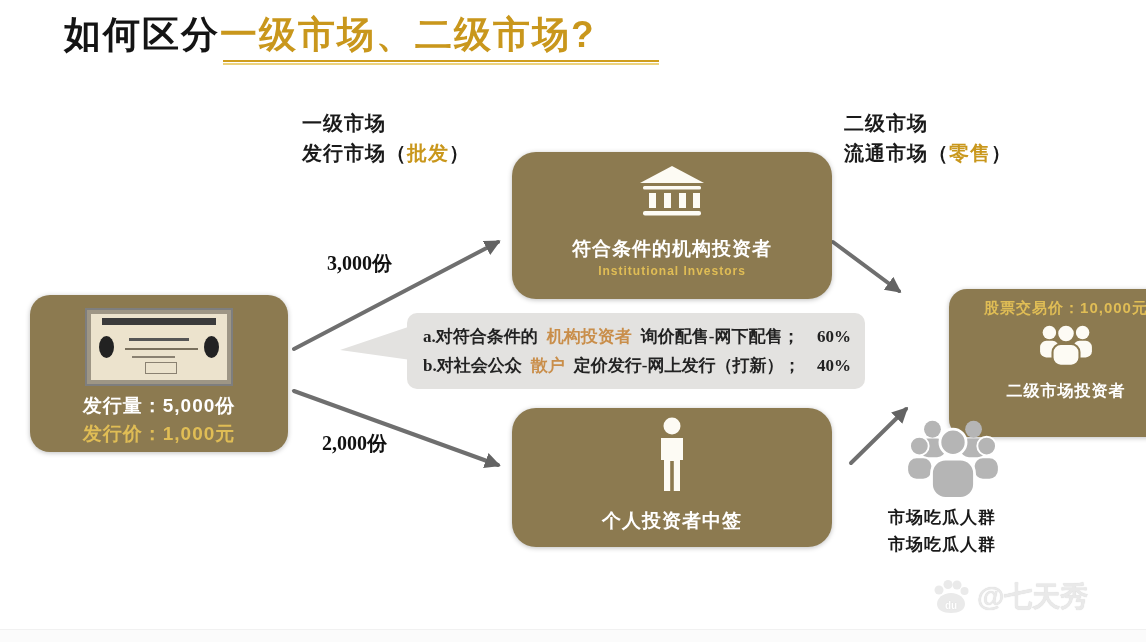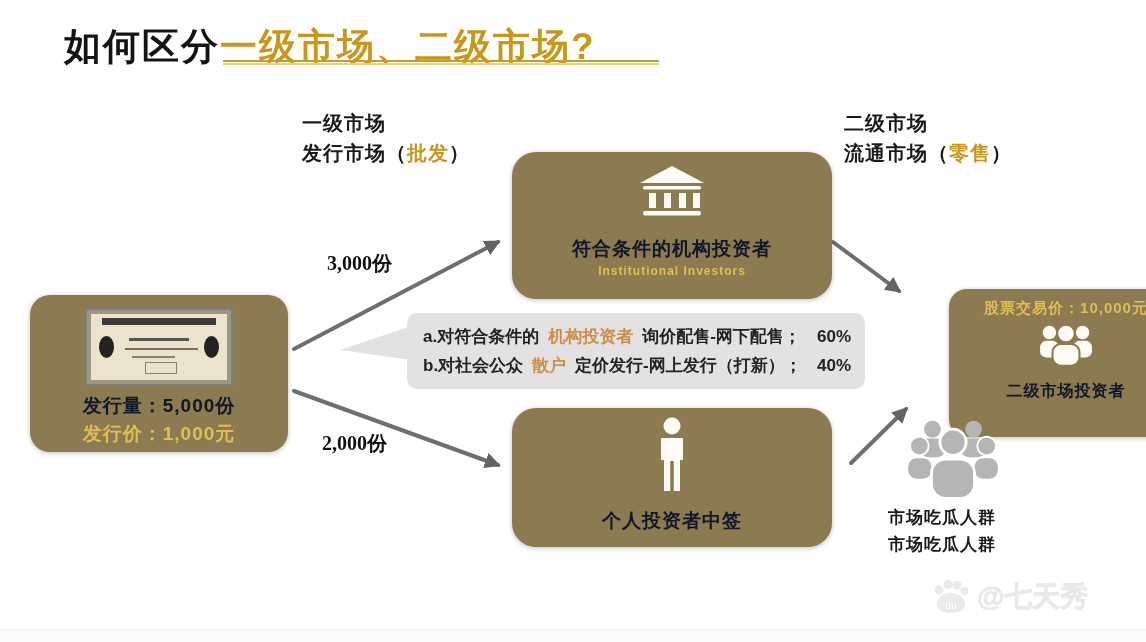--- a/index.html
+++ b/index.html
@@ -3,38 +3,38 @@
 <meta charset="utf-8">
 <style>
   html,body{margin:0;padding:0;background:#fff;}
   .canvas{
     position:relative;width:1146px;height:642px;background:#ffffff;
     font-family:"Liberation Sans",sans-serif;overflow:hidden;
   }
   .overlay{position:absolute;left:0;top:0;z-index:1;}
   
   .title{position:absolute;left:64px;top:10px;z-index:2;font-size:37px;font-weight:bold;
-         letter-spacing:2px;color:#141414;white-space:nowrap;margin-top:12px;}
+         letter-spacing:2px;color:#141414;white-space:nowrap;}
   .title .gold{color:#c9971c;}
   .title-underline{position:absolute;left:223px;top:60px;width:436px;height:5px;z-index:2;
          border-top:2px solid #cf9d1d;border-bottom:2px solid #ecd27c;box-sizing:border-box;}
   
   .mkt-label{position:absolute;z-index:2;font-size:20px;font-weight:bold;color:#1a1a1a;
          line-height:30px;letter-spacing:1px;white-space:nowrap;}
   #primary-label{left:286px;top:108px;margin-left:16px;}
   #secondary-label{left:844px;top:108px;}
   .goldtxt{color:#c9971c;}
   
   .obox{position:absolute;z-index:2;background:#8c7a50;border-radius:24px;color:#fff;
         text-align:center;box-shadow:0 1px 5px rgba(0,0,0,.25);}
   #issuer-box{left:30px;top:295px;width:258px;height:157px;border-radius:20px;}
   #institution-box{left:512px;top:152px;width:320px;height:147px;}
   #individual-box{left:512px;top:408px;width:320px;height:139px;text-align:center;}
   #secondary-box{left:908px;top:289px;width:234px;height:148px;border-radius:18px;margin-left:41px;}
-  .obox .line-white{position:absolute;left:0;width:100%;font-weight:bold;color:#0f172a;letter-spacing:1px;}
+  .obox .line-white{position:absolute;left:0;width:100%;font-weight:bold;color:#ffffff;letter-spacing:1px;}
   .obox .line-gold{position:absolute;left:0;width:100%;font-weight:bold;color:#e0bd55;letter-spacing:1px;}
   #issuer-box .line-white{top:98px;font-size:19px;}
   #issuer-box .line-gold{top:126px;font-size:19px;}
   #institution-box .line-white{top:84px;font-size:19px;}
   #institution-box .line-gold{top:112px;font-size:12px;}
   #individual-box .line-white{top:100px;font-size:19px;}
   #secondary-box .line-gold{top:10px;font-size:15px;}
   #secondary-box .line-white{top:92px;font-size:16px;}
   .icon-center{position:absolute;left:50%;transform:translateX(-50%);}
   
@@ -46,21 +46,21 @@
   .cert-oval.left{left:8px;} .cert-oval.right{right:8px;}
   .cert-line{position:absolute;}
   .cl1{left:28%;top:24px;width:44%;height:3px;background:#555;}
   .cl2{left:25%;top:34px;width:54%;height:2px;background:#79705d;}
   .cl3{left:30%;top:42px;width:32%;height:2px;background:#8a8171;}
   .cl4{left:40%;top:48px;width:22%;height:10px;border:1px solid #8a8171;background:transparent;}
   
   .bubble{position:absolute;z-index:3;left:407px;top:313px;width:458px;height:76px;
           background:#e3e2e0;border-radius:10px;box-sizing:border-box;padding:9px 14px 0 16px;
           font-size:17px;font-weight:bold;color:#222;}
-  .bubble .bline{display:flex;line-height:29px;white-space:nowrap;align-items:flex-end;}
+  .bubble .bline{display:flex;line-height:29px;white-space:nowrap;align-items:flex-end;font-family:Liberation Serif, serif;}
   .bubble .hl{color:#c98e4a;padding:0 9px;}
   .bubble .spacer{flex:1;}
   
   .arrow-label{position:absolute;z-index:2;font-family:Liberation Serif, serif;
           font-size:20px;font-weight:bold;color:#111;}
   #lbl-3000{left:327px;top:250px;}
   #lbl-2000{left:322px;top:430px;}
   
   .crowd-icon{position:absolute;z-index:2;left:903px;top:418px;}
   .crowd-text{position:absolute;z-index:2;left:888px;top:504px;font-size:17px;font-weight:bold;

